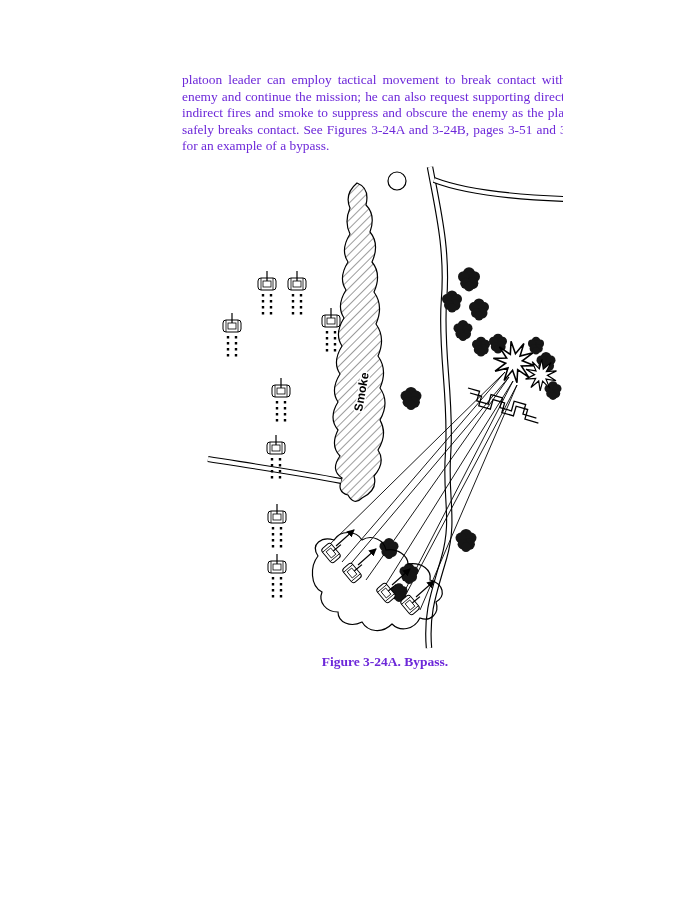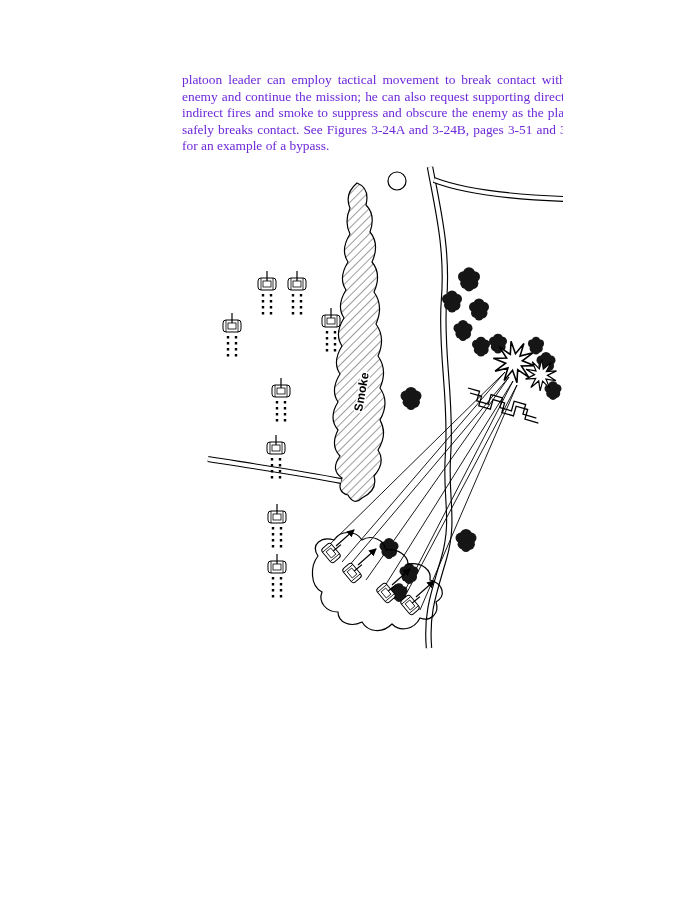--- a/index.html
+++ b/index.html
@@ -185,14 +185,15 @@
           <line x1="358" y1="565" x2="376" y2="549" marker-end="url(#arrow)"></line>
           <line x1="392" y1="585" x2="410" y2="569" marker-end="url(#arrow)"></line>
           <line x1="416" y1="597" x2="434" y2="581" marker-end="url(#arrow)"></line>
         </g>
       </g>
 
       <text transform="translate(362,412) rotate(-80)" font-family="Liberation Sans, sans-serif" font-size="12" font-weight="bold" fill="#000" stroke="#fff" stroke-width="3" paint-order="stroke">Smoke</text>
     </svg>
   </div>
 
+  <p class="caption">Figure 3-24A. Bypass.</p>
 
 </div>
 
 </body></html>

